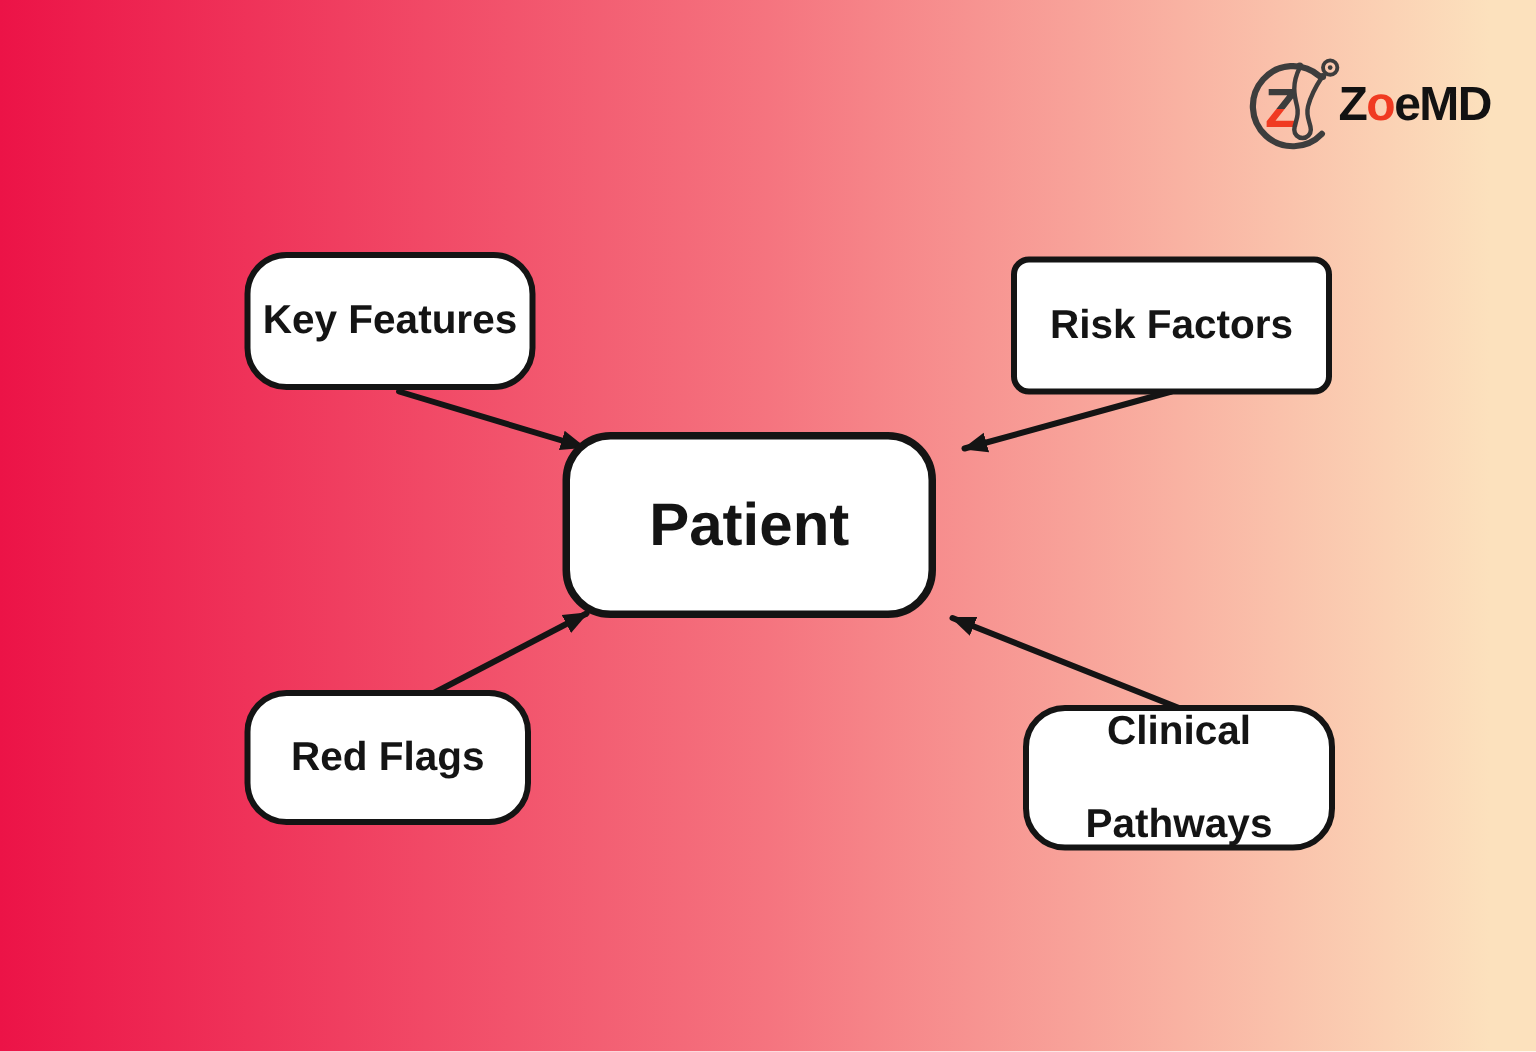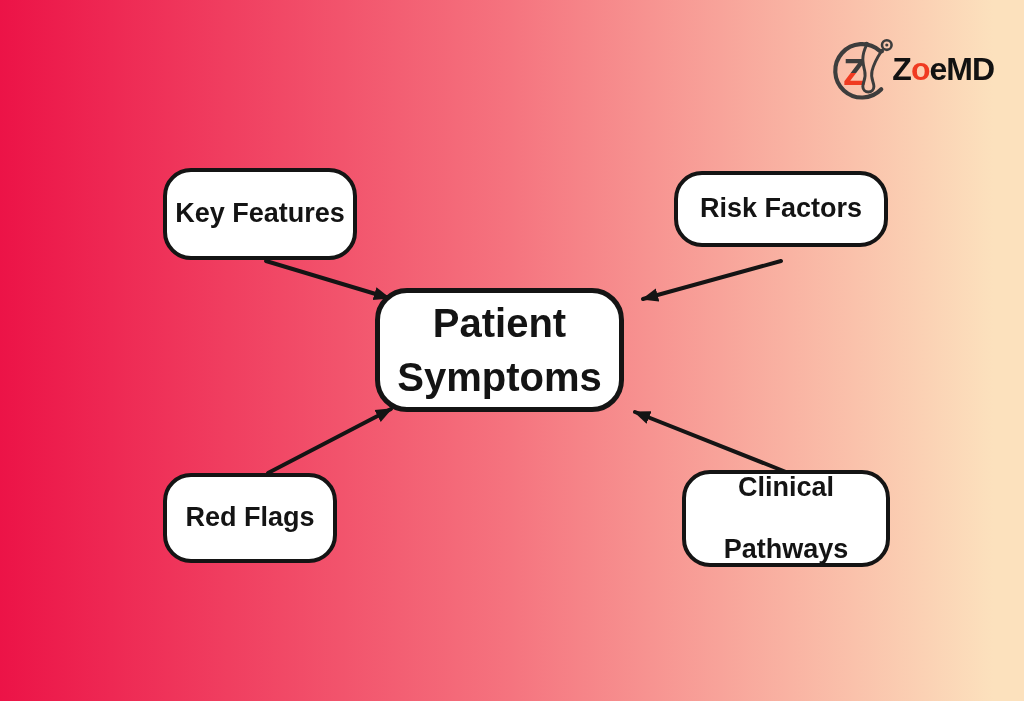--- a/index.html
+++ b/index.html
@@ -76,23 +76,23 @@
   }
   .node span { display: block; }
   .node.satellite { font-size: 27px; line-height: 1.3; }
   .node.center-node {
     font-size: 40px;
     line-height: 1.35;
     border-radius: 32px;
     border-width: 5px;
   }
   .node-key-features      { left: 163px; top: 168px; width: 194px; height: 92px; }
-  .node-risk-factors      { left: 674px; top: 171px; width: 214px; height: 76px; }
+  .node-risk-factors      { left: 674px; top: 171px; width: 214px; height: 92px; border-radius: 12px; }
   .node-patient-symptoms  { left: 375px; top: 288px; width: 249px; height: 124px; }
-  .node-red-flags         { left: 163px; top: 473px; width: 174px; height: 90px; }
+  .node-red-flags         { left: 163px; top: 460px; width: 191px; height: 90px; }
   .node-clinical-pathways { left: 682px; top: 470px; width: 208px; height: 97px; gap: 26px; }
 </style>
 </head>
 <body>
 
 <div class="stage">
 
   <div class="logo">
     <svg class="logo-icon" viewBox="0 0 76 72" aria-hidden="true">
       <defs>
@@ -135,21 +135,20 @@
   <div class="node satellite node-key-features">
     <span>Key Features</span>
   </div>
 
   <div class="node satellite node-risk-factors">
     <span>Risk Factors</span>
   </div>
 
   <div class="node center-node node-patient-symptoms">
     <span>Patient</span>
-    <span>Symptoms</span>
   </div>
 
   <div class="node satellite node-red-flags">
     <span>Red Flags</span>
   </div>
 
   <div class="node satellite node-clinical-pathways">
     <span>Clinical</span>
     <span>Pathways</span>
   </div>

